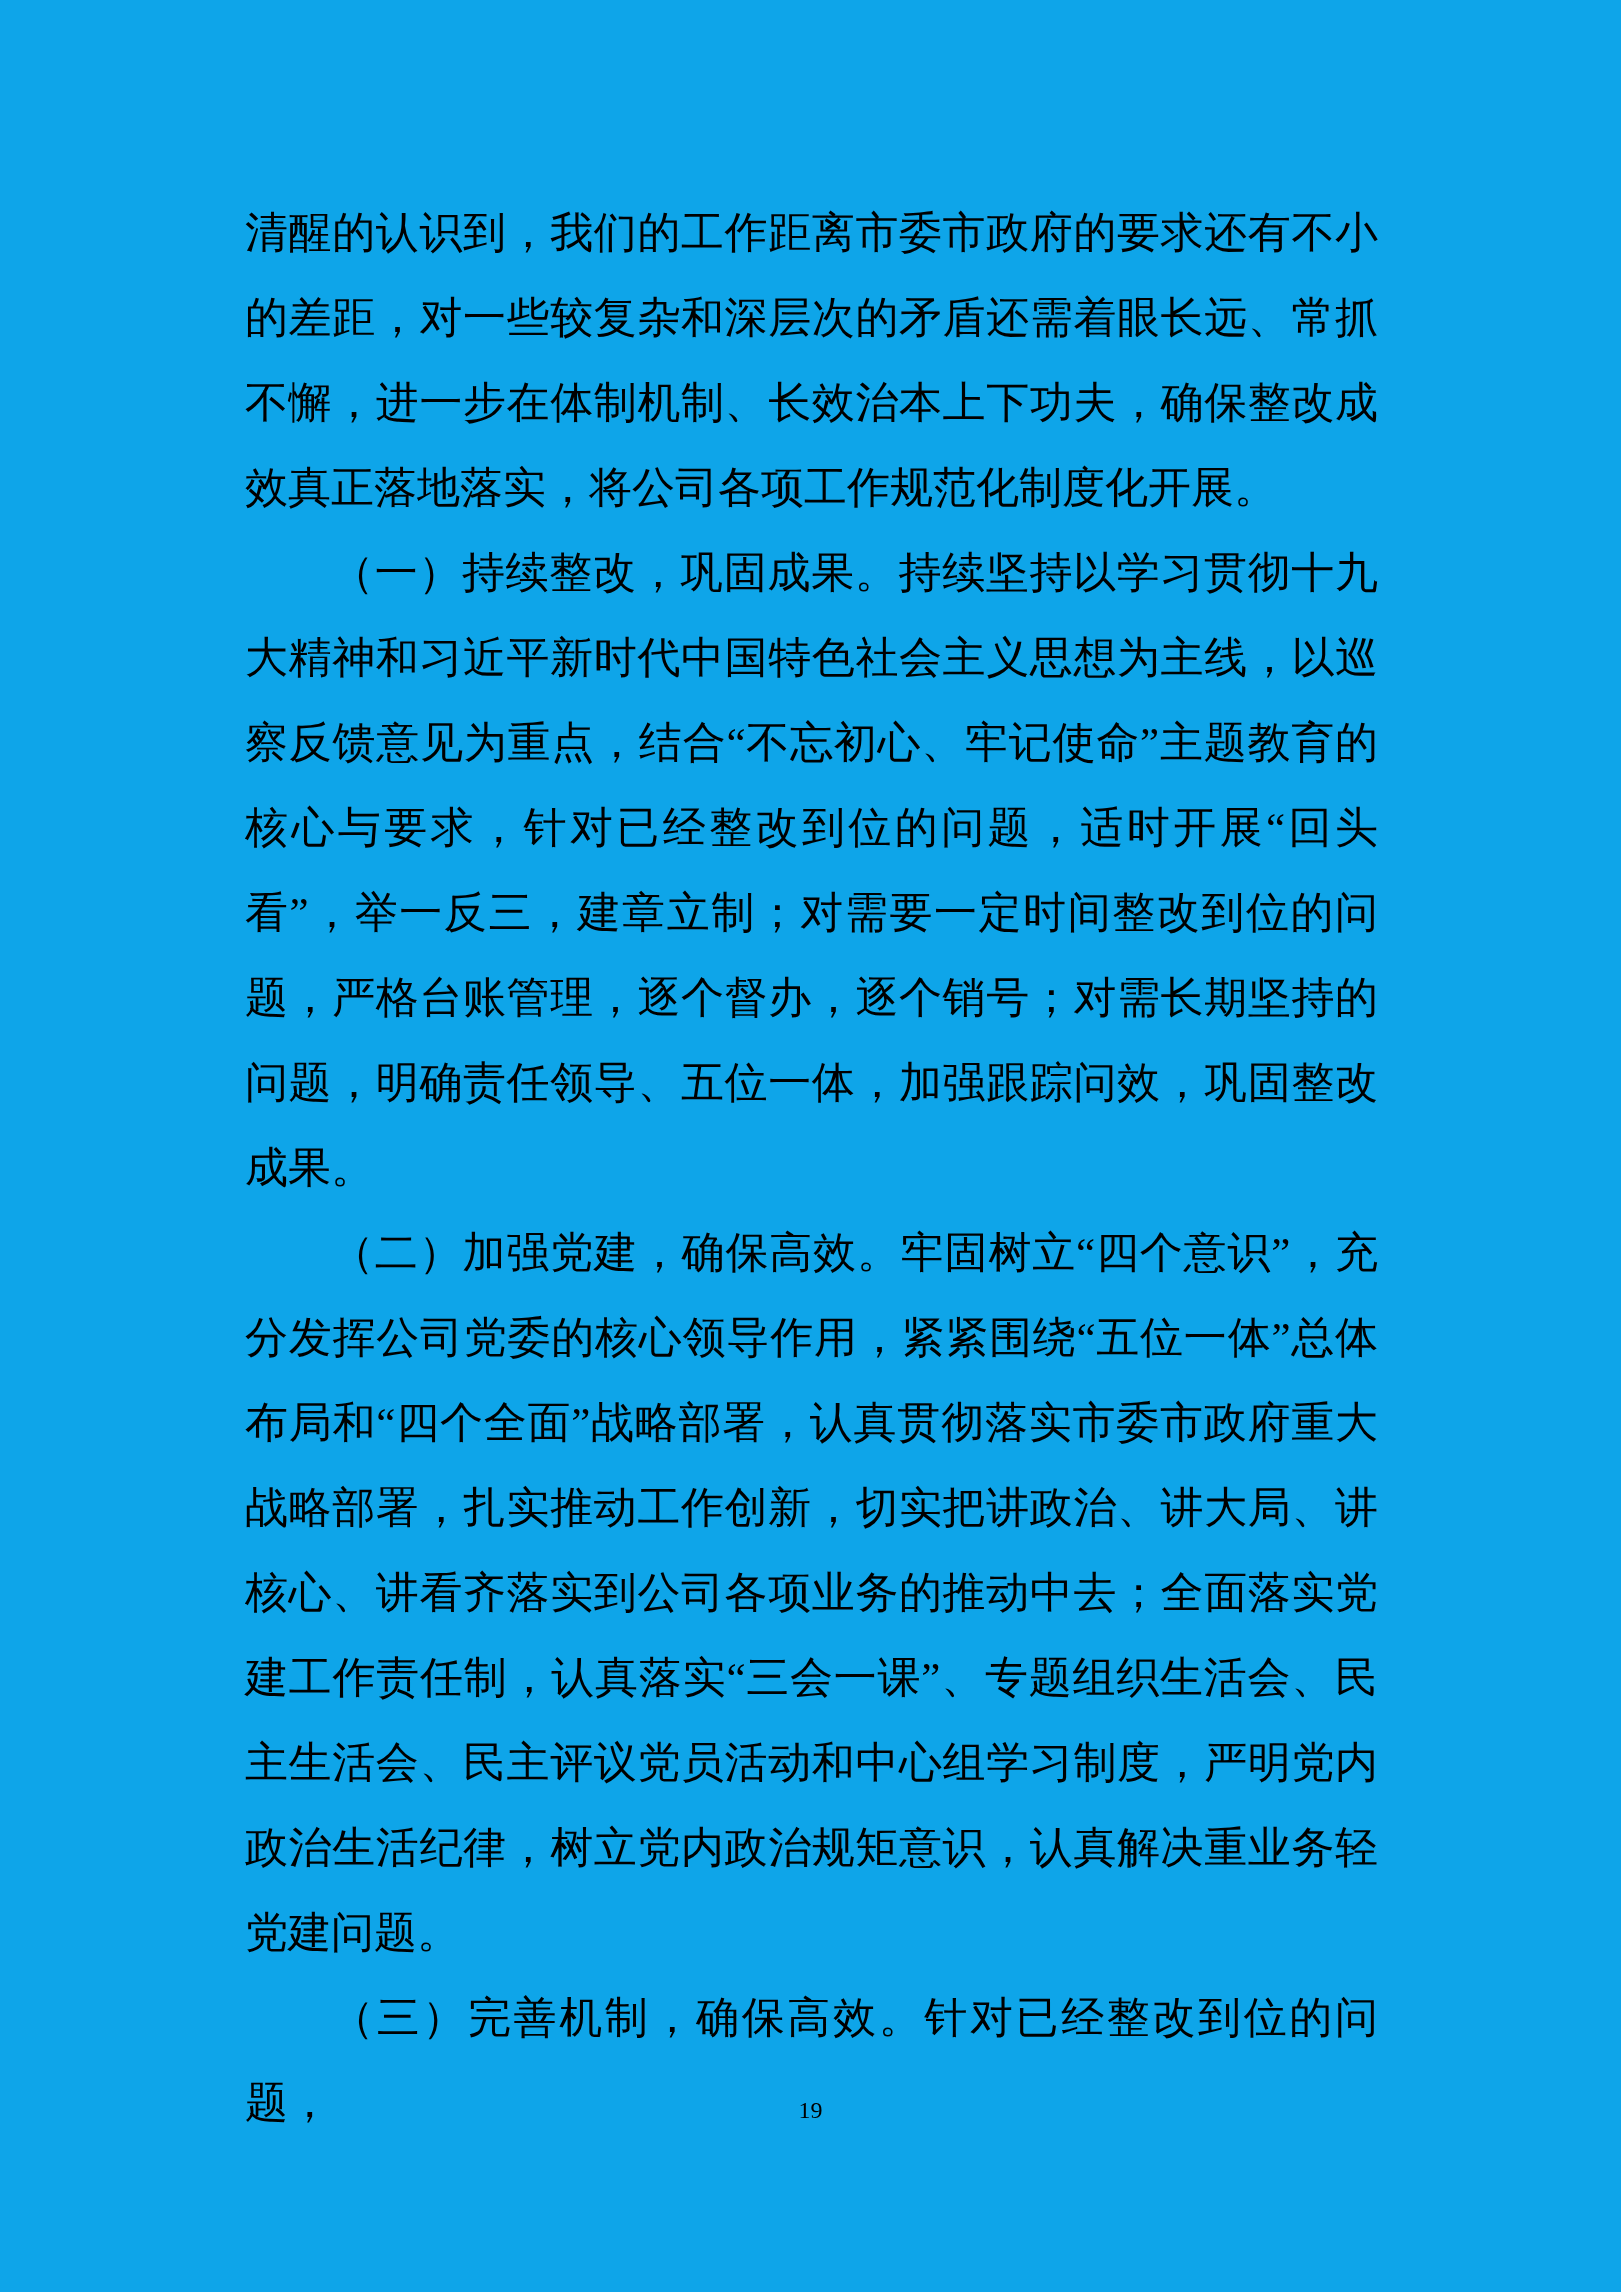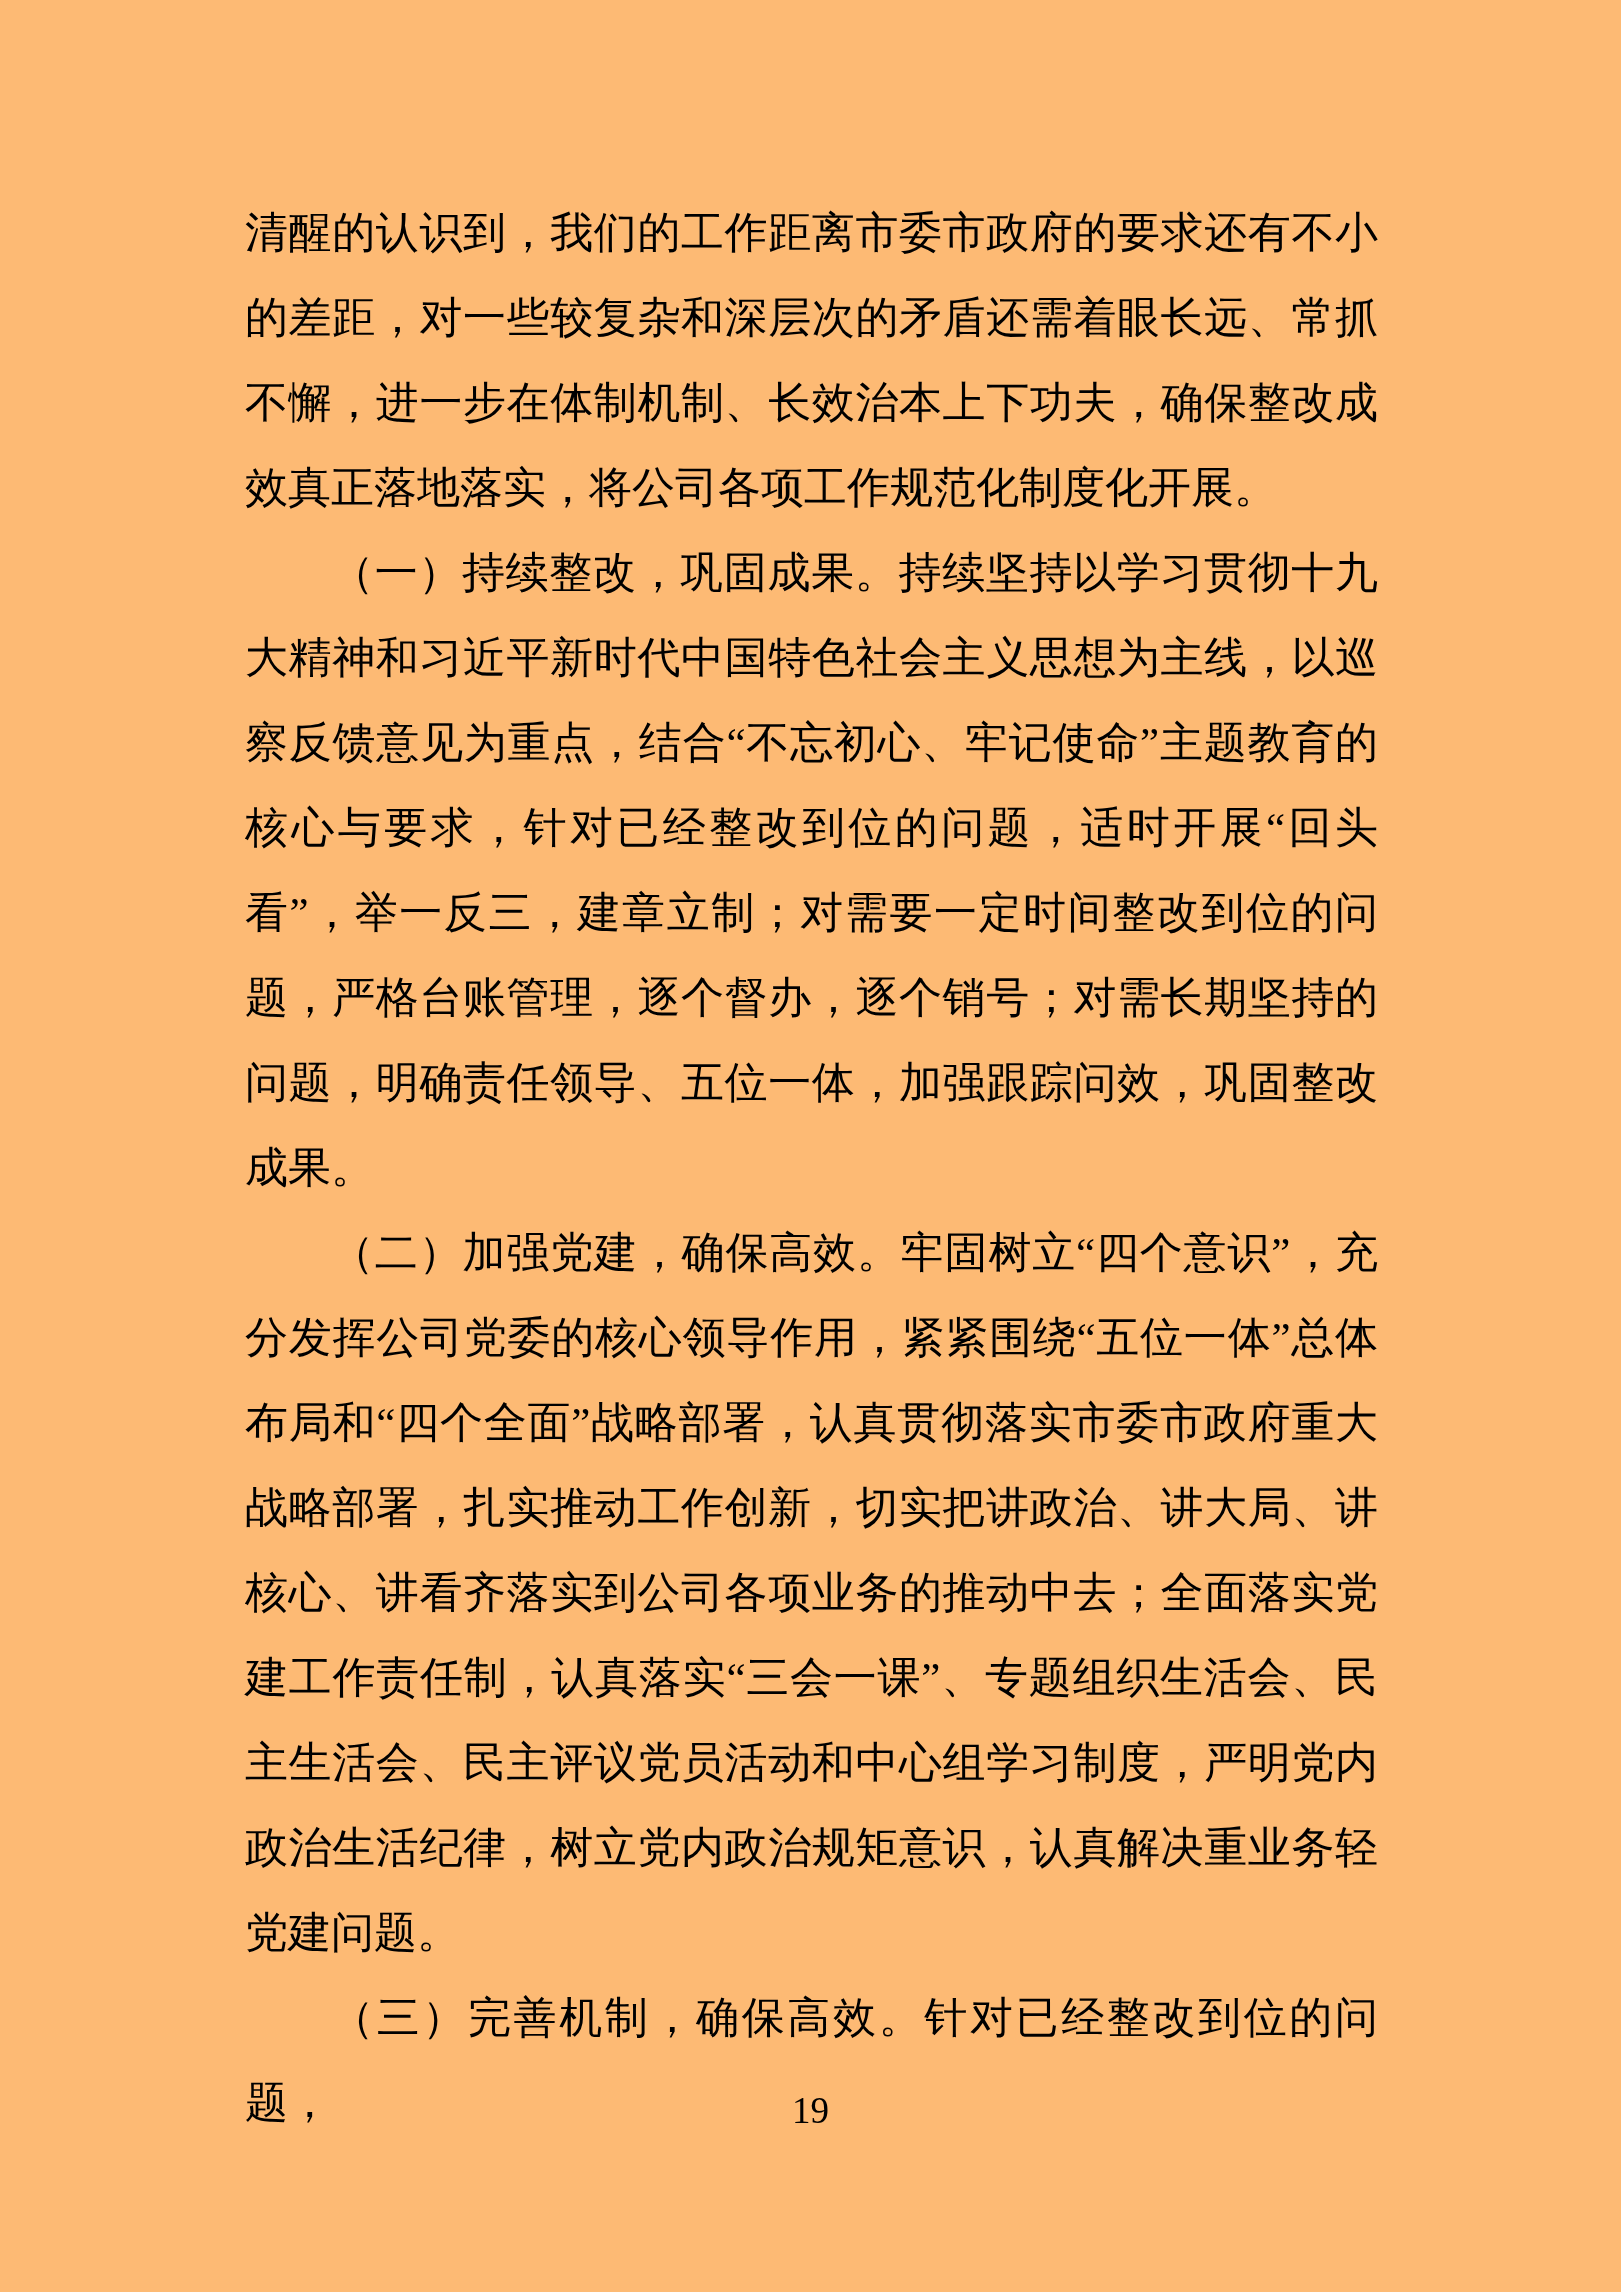--- a/index.html
+++ b/index.html
@@ -4,21 +4,21 @@
 <style>
   html, body {
     margin: 0;
     padding: 0;
     background: #ffffff;
   }
   .page {
     position: relative;
     width: 1621px;
     height: 2293px;
-    background: #fdba74;
+    background: #0ea5e9;
     overflow: hidden;
     font-family: "Liberation Serif", serif;
     color: #000000;
   }
   .text-block {
     position: absolute;
     left: 245px;
     top: 190px;
     width: 1133px;
     font-size: 43px;
@@ -36,21 +36,21 @@
   }
   .lead {
     font-weight: normal;
   }
   .page-footer {
     position: absolute;
     left: 0;
     top: 2094px;
     width: 100%;
     text-align: center;
-    font-size: 37px;
+    font-size: 24px;
     line-height: 33px;
     color: #000000;
   }
 </style>
 </head>
 <body>
 
 <div class="page">
 
   <div class="text-block">

